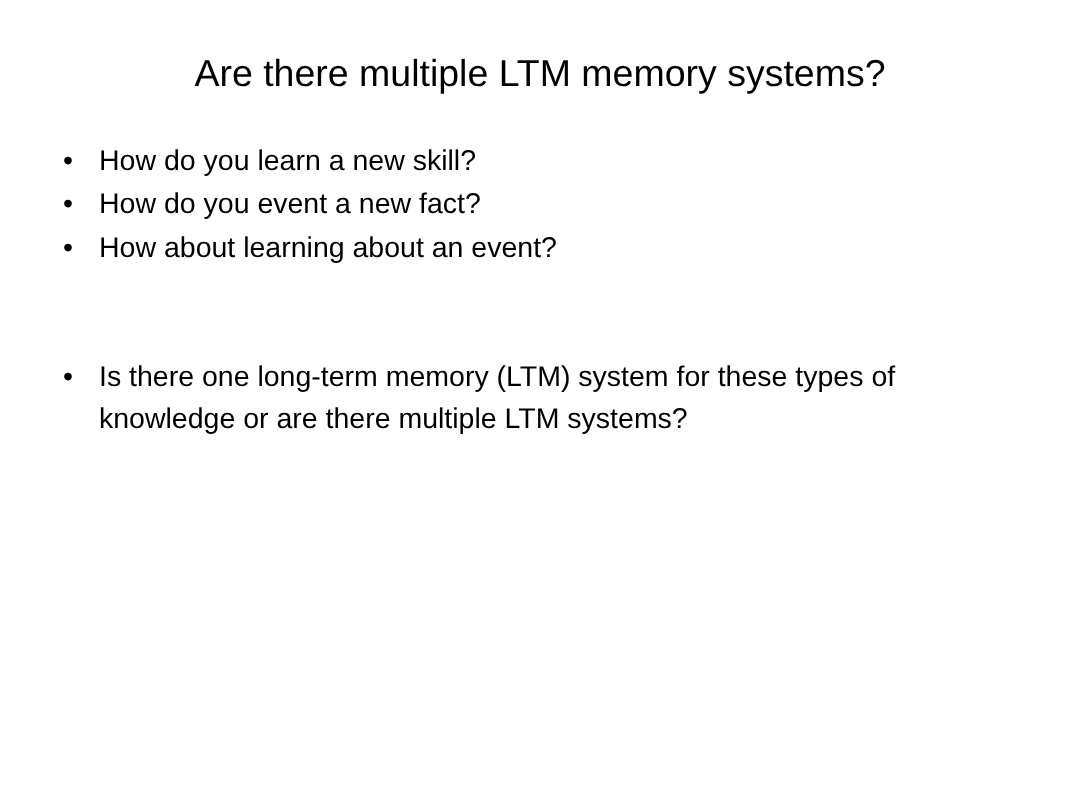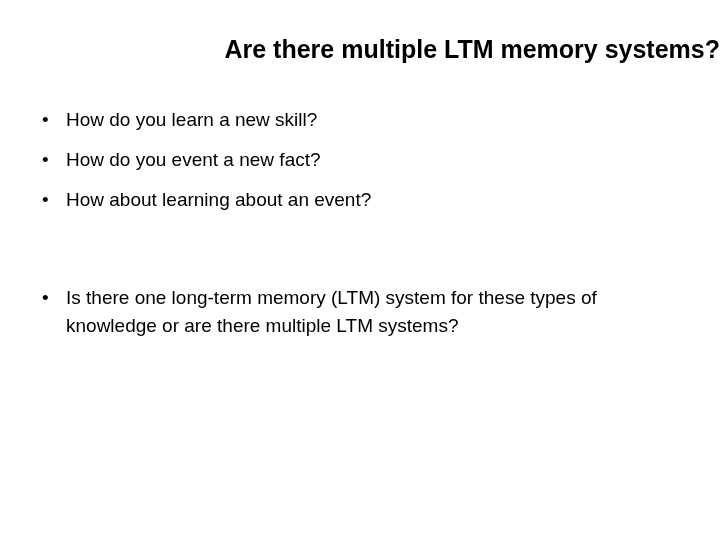--- a/index.html
+++ b/index.html
@@ -18,23 +18,23 @@
     position: relative;
     width: 720px;
     height: 540px;
     background: #ffffff;
   }
   .slide-title {
     position: absolute;
     left: 0;
     top: 34px;
     width: 720px;
-    text-align: right;
+    text-align: center;
     font-size: 25px;
-    font-weight: bold;
+    font-weight: normal;
     line-height: 30px;
     letter-spacing: 0px;
     color: #000000;
     white-space: nowrap;
   }
   .body-area {
     position: absolute;
     left: 40px;
     top: 94px;
     width: 640px;
@@ -56,21 +56,20 @@
     position: absolute;
     left: 2px;
     top: 0;
     width: 14px;
     font-size: 19px;
     line-height: 28px;
     color: #000000;
   }
   .bullet-text {
     display: block;
-    margin-top: 12px;
   }
   .group-gap {
     height: 57px;
   }
   .bullet-item.wide {
     max-width: 624px;
   }
 </style>
 </head>
 <body>

